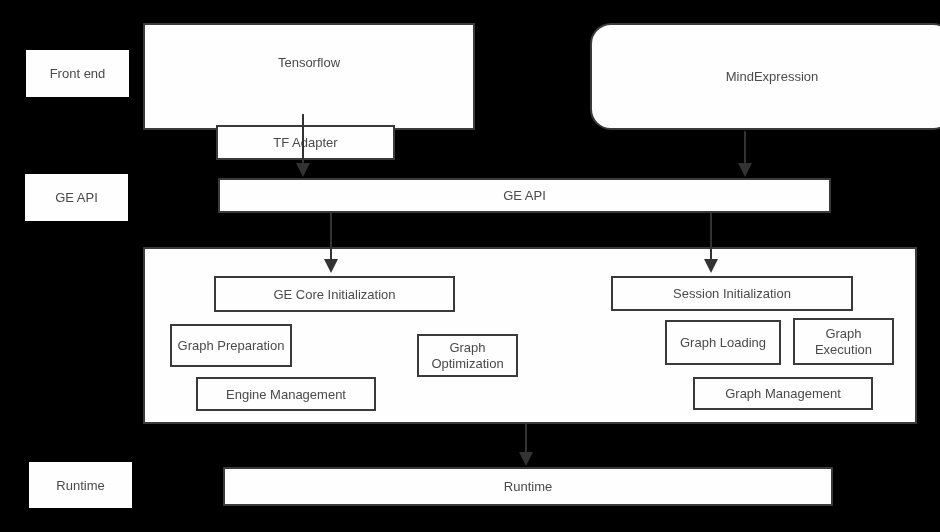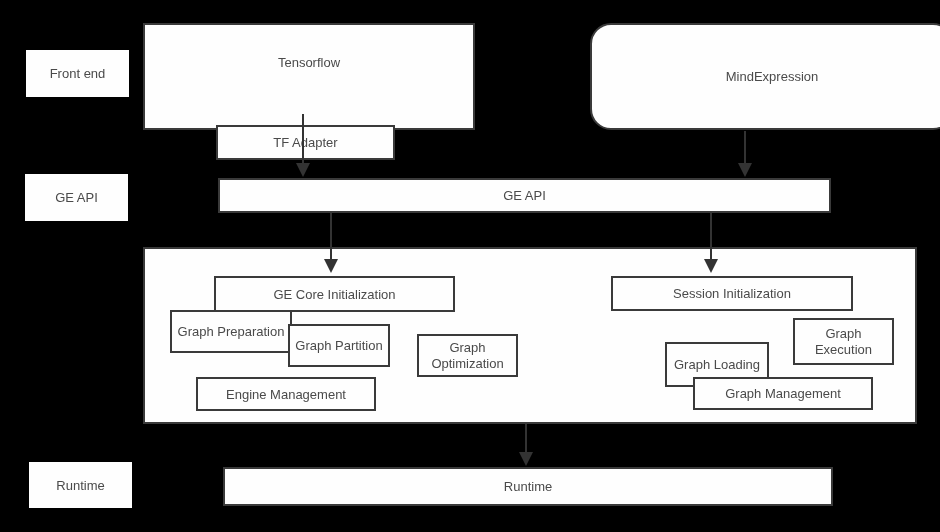--- a/index.html
+++ b/index.html
@@ -69,24 +69,23 @@
 
   <div class="fillbox bordered" style="left:590px; top:23px; width:364px; height:107px;border-radius:21px;">MindExpression</div>
 
   <div class="fillbox bordered" style="left:218px; top:178px; width:613px; height:35px;">GE API</div>
 
   <div class="fillbox bordered" style="left:143px; top:247px; width:774px; height:177px; display:block;text-decoration:underline;">
 
     <div class="fillbox bordered" style="left:69px; top:27px; width:241px; height:36px;">GE Core Initialization</div>
     <div class="fillbox bordered" style="left:446px; top:27px; width:242px; height:35px;margin-left:20px;">Session Initialization</div>
 
-    <div class="fillbox bordered two-line" style="left:25px; top:61px; width:122px; height:43px;">Graph Preparation</div>
-    <div class="fillbox bordered two-line" style="left:143px; top:75px; width:102px; height:43px;">Graph Partition</div>
+    <div class="fillbox bordered two-line" style="left:25px; top:75px; width:122px; height:43px;">Graph Preparation</div>
     <div class="fillbox bordered two-line" style="left:272px; top:85px; width:101px; height:43px;">Graph Optimization</div>
-    <div class="fillbox bordered two-line" style="left:520px; top:71px; width:104px; height:45px;margin-top:22px;">Graph Loading</div>
+    <div class="fillbox bordered two-line" style="left:520px; top:71px; width:116px; height:45px;">Graph Loading</div>
     <div class="fillbox bordered two-line" style="left:648px; top:69px; width:101px; height:47px;">Graph Execution</div>
 
     <div class="fillbox bordered" style="left:51px; top:128px; width:180px; height:34px;">Engine Management</div>
     <div class="fillbox bordered" style="left:548px; top:128px; width:180px; height:33px;">Graph Management</div>
   </div>
 
   <div class="fillbox bordered" style="left:223px; top:467px; width:610px; height:39px;">Runtime</div>
 
   <div>
     <div class="arrow-line" style="left:302px; top:114px; height:49px;"></div>

